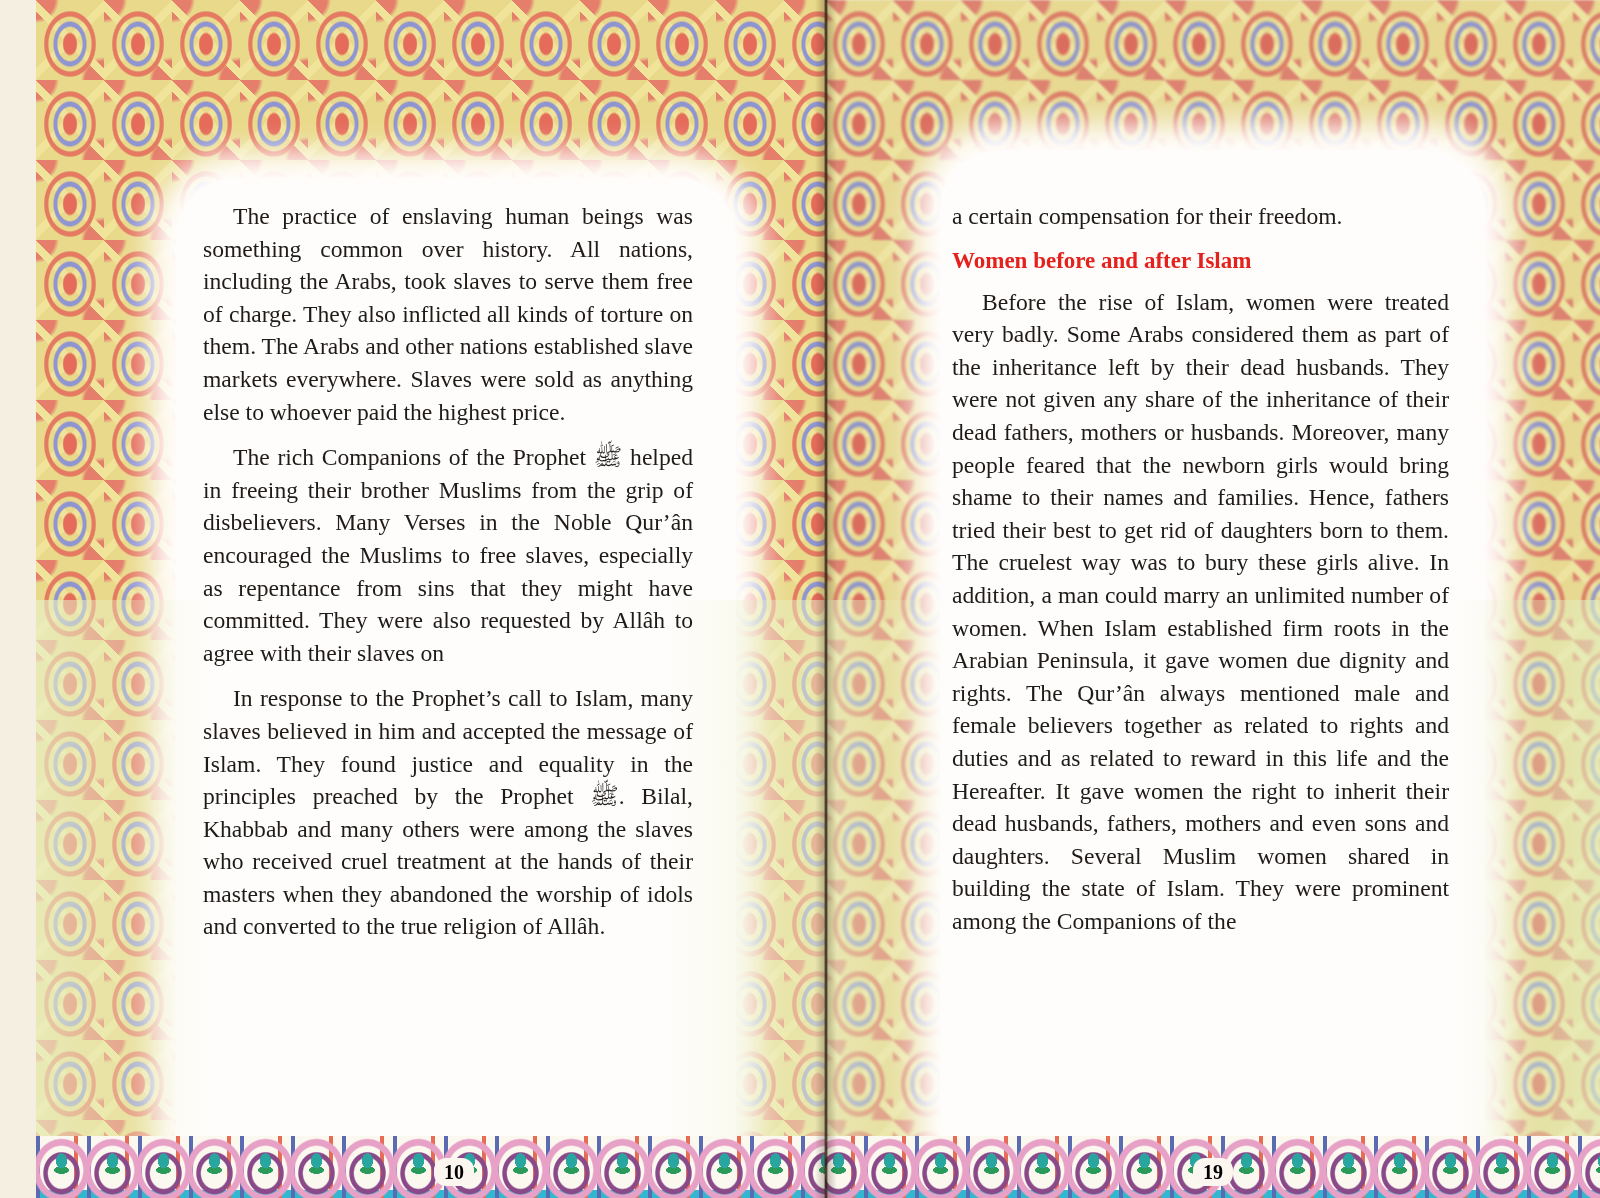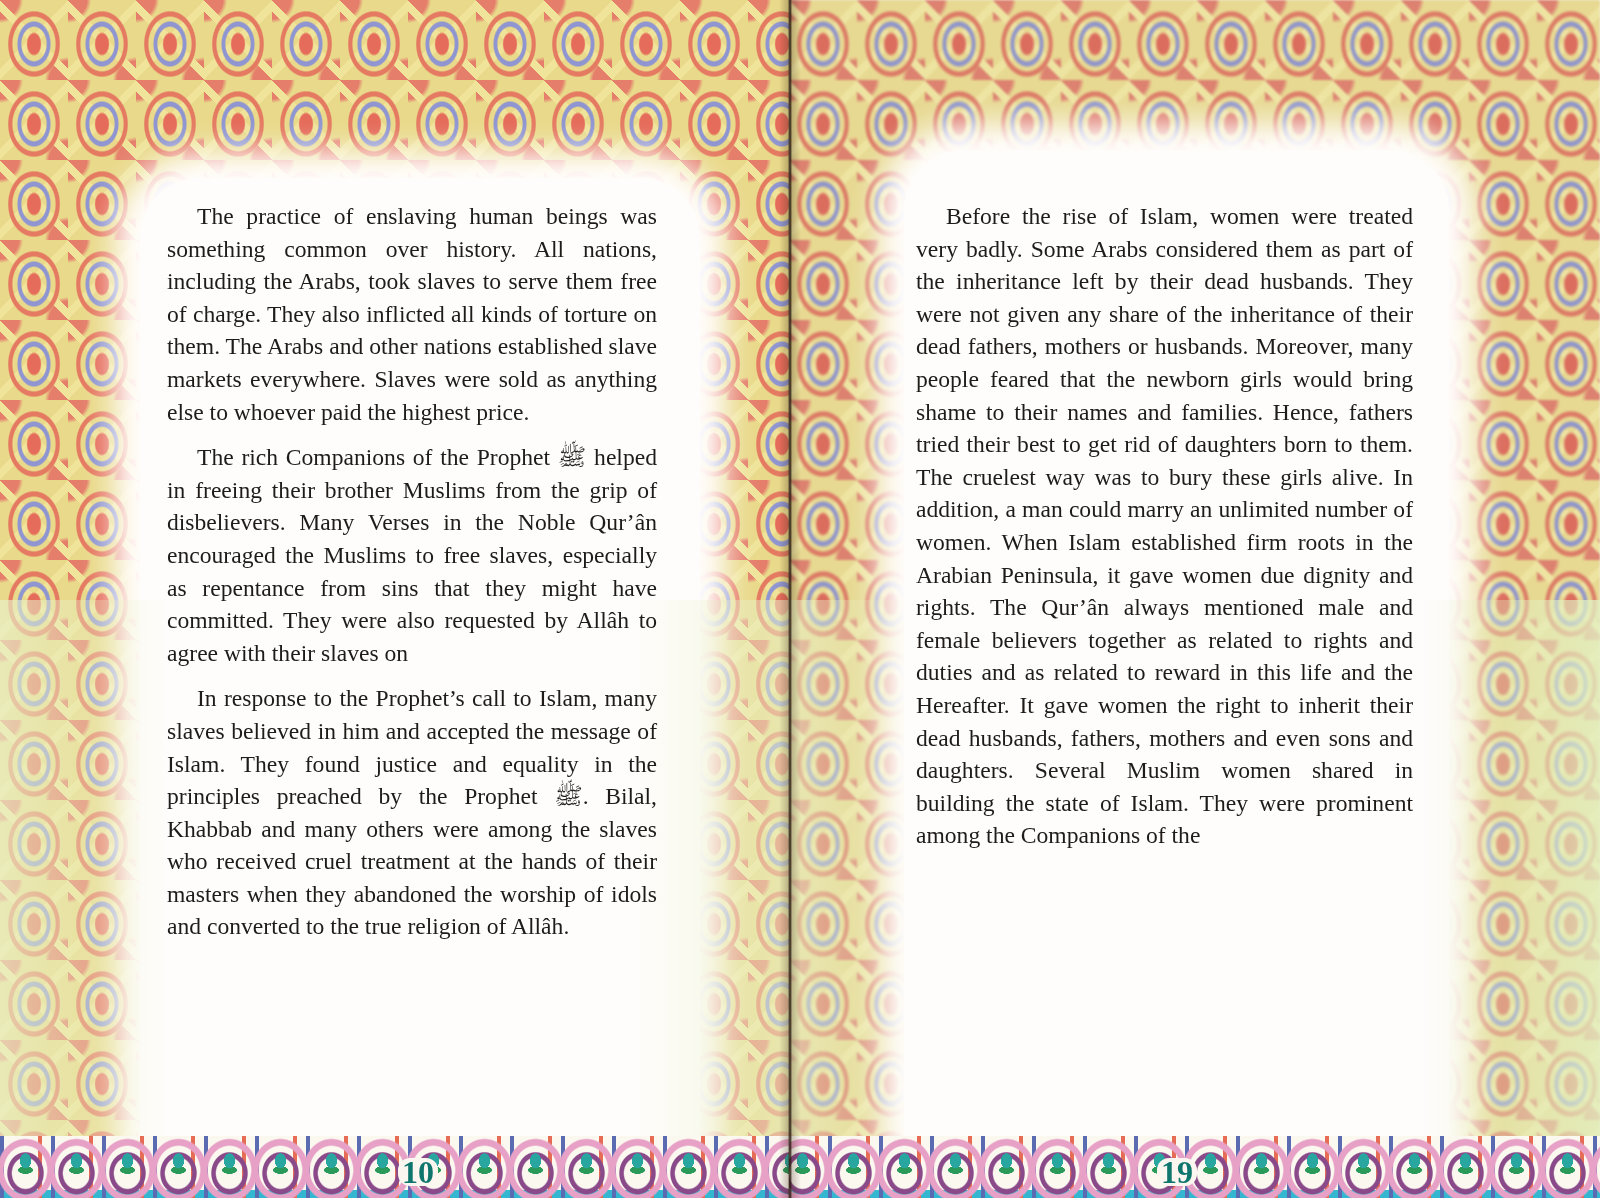--- a/index.html
+++ b/index.html
@@ -1,17 +1,17 @@
 <!DOCTYPE html>
 <html><head>
   <meta charset="utf-8">
   <style>
     html, body { margin:0; padding:0; }
     body { width:1600px; height:1198px; overflow:hidden; background:#f4efe0; position:relative; font-family:"Liberation Serif", "DejaVu Serif", serif; }
-    .spread { position:absolute; inset:0; }
+    .spread { position:absolute; inset:0;margin-left:36px; }
     .page { position:absolute; top:0; height:1198px; overflow:hidden; }
     .page.left { left:0; width:789px; }
     .page.right { left:789px; width:811px; }
 
     
     .pattern {
       position:absolute; inset:0;
       background-color:#e9d98a;
       background-image:
         radial-gradient(ellipse 14px 22px at 50% 55%, #e56b5a 0 45%, transparent 55%),
@@ -61,21 +61,21 @@
         radial-gradient(ellipse 34px 38px at 50% 55%, transparent 0 62%, #e7a1c6 66% 80%, transparent 84%),
         linear-gradient(to right, #5a6bb2 0 4px, transparent 4px 38px, #e66c55 38px 42px, transparent 42px),
         linear-gradient(to top, #33b6cf 0 8px, transparent 8px);
       background-size:51px 62px;
       background-position:0 0;
     }
     .page.right .frieze { background-position:-12px 0; }
 
     .pagenum {
       position:absolute; bottom:12px; width:40px; height:28px; line-height:28px;
-      text-align:center; color:#0f766e; font-weight:bold; font-size:32px;
+      text-align:center; color:#000000; font-weight:bold; font-size:20px;
       background:#fbf6ef; border-radius:12px;
       font-family:"Liberation Serif", serif;
     }
     .page.left .pagenum { left:398px; }
     .page.right .pagenum { left:368px; }
 
     
     .text { position:absolute; color:#1e1b18; font-size:23.6px; line-height:32.6px; }
     .page.left .text { left:167px; top:200px; width:490px; }
     .page.right .text { left:127px; top:200px; width:497px; }
@@ -102,20 +102,22 @@
     </div>
     <div class="frieze"></div>
     <div class="pagenum">10</div>
   </div>
 
   <div class="page right">
     <div class="pattern"></div>
     <div class="sheet"></div>
     <div class="wash"></div>
     <div class="text">
+      <p class="noindent">a certain compensation for their freedom.</p>
+      <h2>Women before and after Islam</h2>
       <p>Before the rise of Islam, women were treated very badly. Some Arabs considered them as part of the inheritance left by their dead husbands. They were not given any share of the inheritance of their dead fathers, mothers or husbands. Moreover, many people feared that the newborn girls would bring shame to their names and families. Hence, fathers tried their best to get rid of daughters born to them. The cruelest way was to bury these girls alive. In addition, a man could marry an unlimited number of women. When Islam established firm roots in the Arabian Peninsula, it gave women due dignity and rights. The Qur’ân always mentioned male and female believers together as related to rights and duties and as related to reward in this life and the Hereafter. It gave women the right to inherit their dead husbands, fathers, mothers and even sons and daughters. Several Muslim women shared in building the state of Islam. They were prominent among the Companions of the</p>
     </div>
     <div class="frieze"></div>
     <div class="pagenum">19</div>
   </div>
 
   <div class="spine"></div>
 </div>
 
 </body></html>

